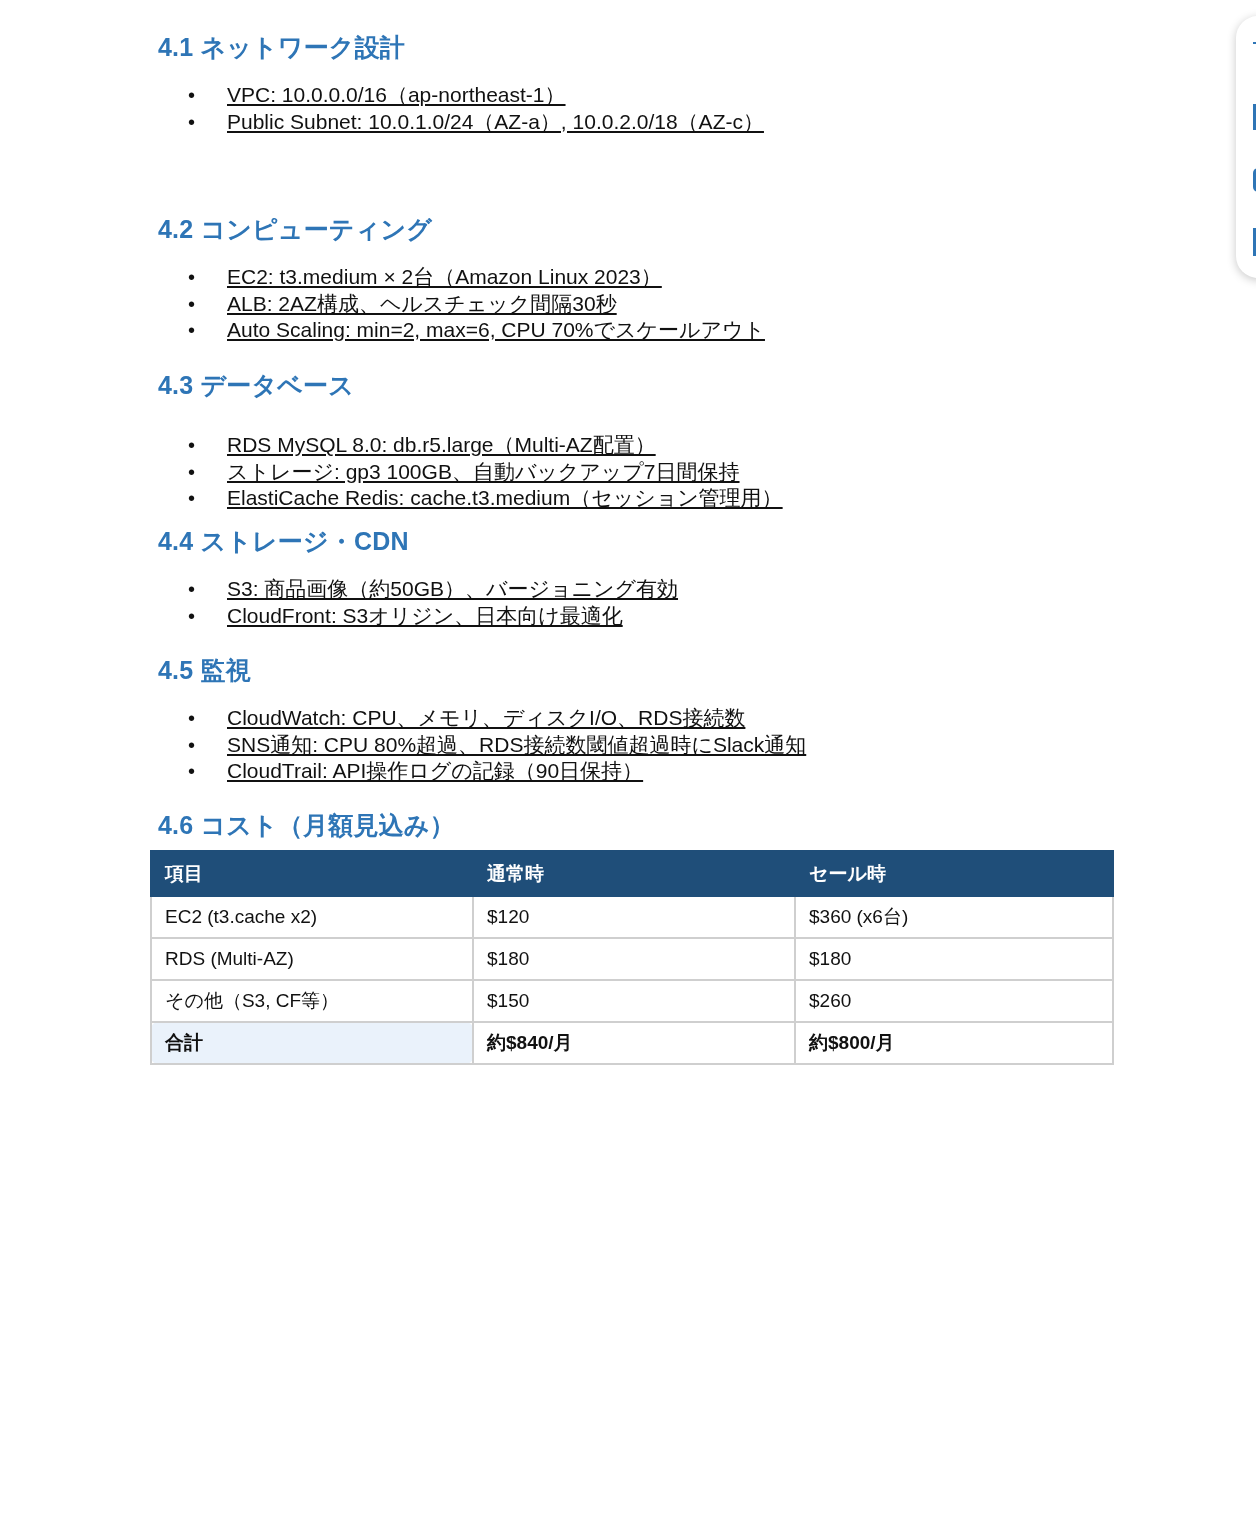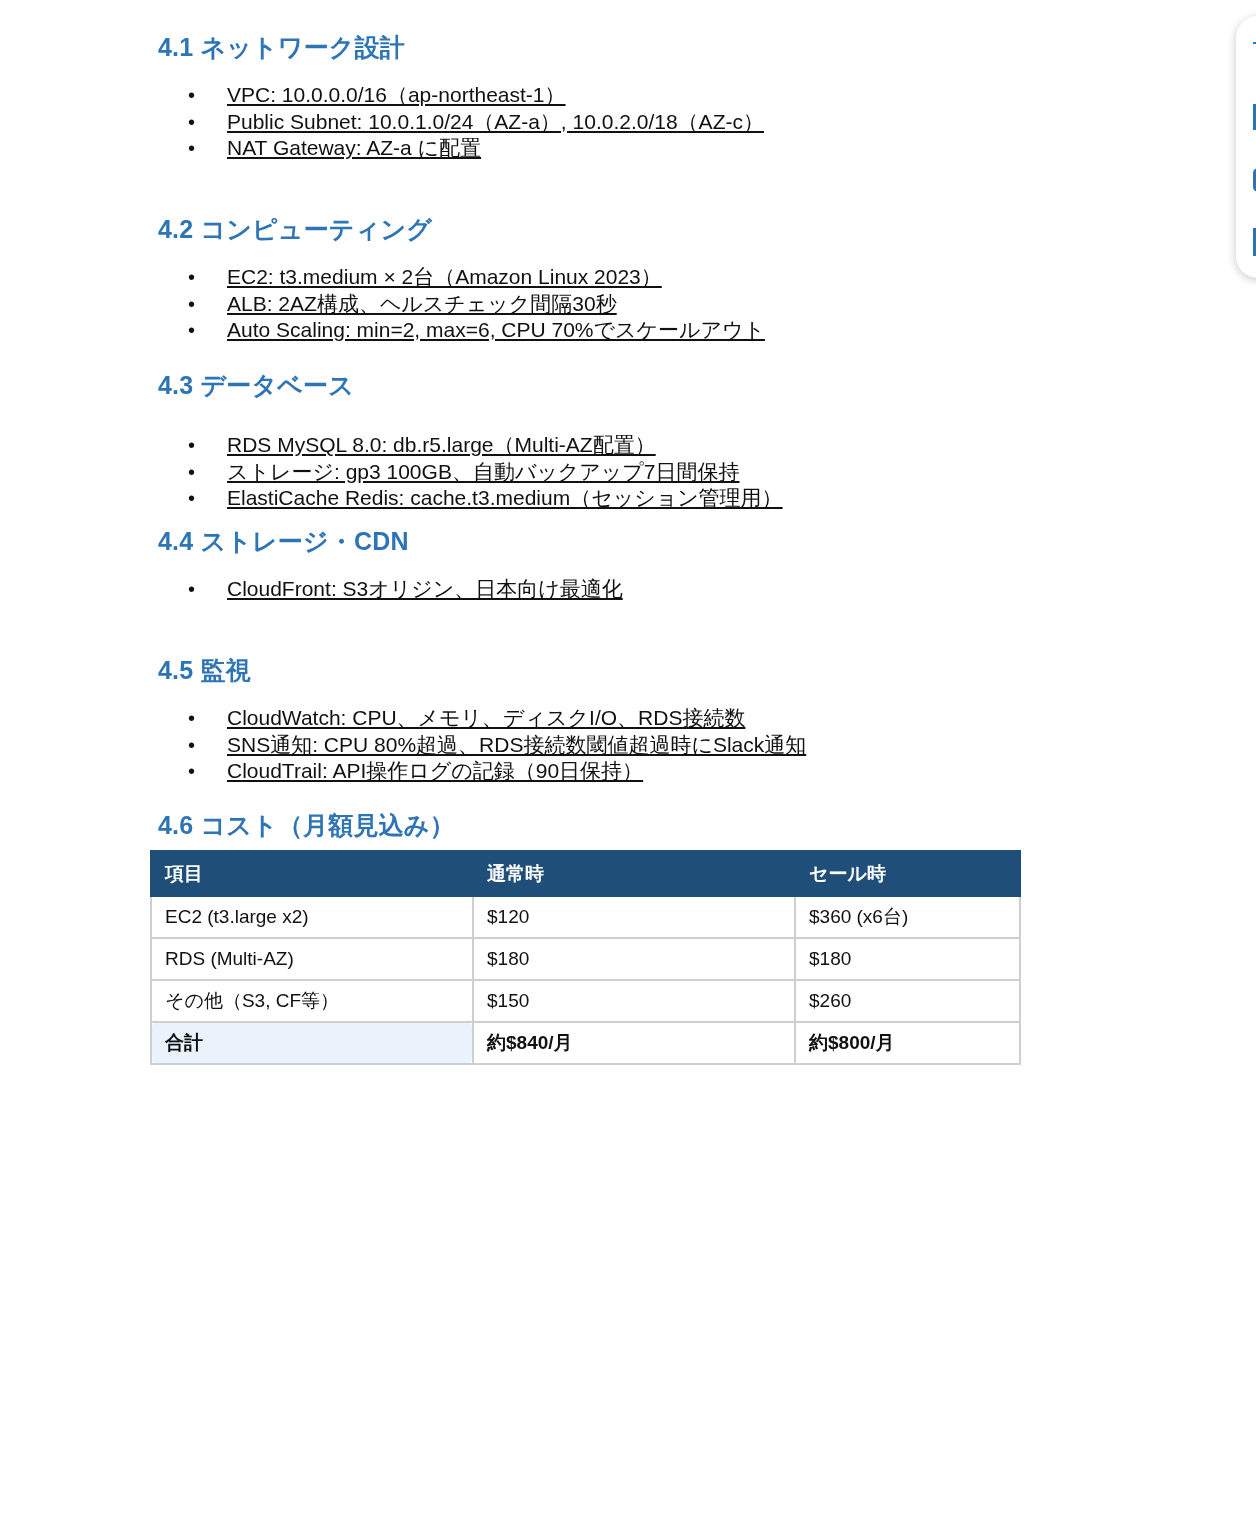--- a/index.html
+++ b/index.html
@@ -21,21 +21,21 @@
   }
   li::before {
     content: "\2022"; position: absolute; left: 38px; top: 0; font-size: 20px;
   }
   .sec { position: absolute; left: 0; }
   .caret {
     display: inline-block; width: 2.5px; height: 23px; background: #111;
     vertical-align: -4px; margin-left: 8px;
   }
   table {
-    position: absolute; left: 0; top: 850px; width: 871px;
+    position: absolute; left: 0; top: 850px; width: 964px;
     border-collapse: collapse; font-size: 19px;
   }
   th {
     background: #1f4e79; color: #ffffff; text-align: left; font-weight: bold;
     height: 43px; padding: 0 13px; border: 2px solid #1f4e79;
   }
   td {
     height: 40px; padding: 0 13px; border: 2px solid #cfcfcf; text-align: left;
   }
   tr.total td { font-weight: bold; border-radius: 7px; }
@@ -51,21 +51,20 @@
 </head>
 <body>
 
 <div class="doc">
 
   <div class="sec" style="top:24px;">
     <h2>4.1 ネットワーク設計</h2>
     <ul style="margin-top:20px;">
       <li><span>VPC: 10.0.0.0/16（ap-northeast-1）</span></li>
       <li><span>Public Subnet: 10.0.1.0/24（AZ-a）, 10.0.2.0/18（AZ-c）</span></li>
-      <li><span>NAT Gateway: AZ-a に配置</span></li>
     </ul>
   </div>
 
   <div class="sec" style="top:206px;">
     <h2>4.2 コンピューティング</h2>
     <ul style="margin-top:20px;">
       <li>EC2: t3.medium × 2台（Amazon Linux 2023）</li>
       <li>ALB: 2AZ構成、ヘルスチェック間隔30秒</li>
       <li>Auto Scaling: min=2, max=6, CPU 70%でスケールアウト</li>
     </ul>
@@ -76,20 +75,21 @@
     <ul style="margin-top:32px;">
       <li>RDS MySQL 8.0: db.r5.large（Multi-AZ配置）</li>
       <li>ストレージ: gp3 100GB、自動バックアップ7日間保持</li>
       <li>ElastiCache Redis: cache.t3.medium（セッション管理用）</li>
     </ul>
   </div>
 
   <div class="sec" style="top:518px;">
     <h2>4.4 ストレージ・CDN</h2>
     <ul style="margin-top:20px;">
+      <li>S3: 商品画像（約50GB）、バージョニング有効</li>
       <li>CloudFront: S3オリジン、日本向け最適化</li>
     </ul>
   </div>
 
   <div class="sec" style="top:647px;">
     <h2>4.5 監視</h2>
     <ul style="margin-top:20px;">
       <li>CloudWatch: CPU、メモリ、ディスクI/O、RDS接続数</li>
       <li>SNS通知: CPU 80%超過、RDS接続数閾値超過時にSlack通知</li>
       <li>CloudTrail: API操作ログの記録（90日保持）</li>
@@ -103,21 +103,21 @@
   <table>
     <thead>
       <tr>
         <th class="col1">項目</th>
         <th class="col2">通常時</th>
         <th>セール時</th>
       </tr>
     </thead>
     <tbody>
       <tr>
-        <td>EC2 (t3.large x2)</td>
+        <td>EC2 (t3.cache x2)</td>
         <td>$120</td>
         <td>$360 (x6台)</td>
       </tr>
       <tr>
         <td>RDS (Multi-AZ)</td>
         <td>$180</td>
         <td>$180</td>
       </tr>
       <tr>
         <td>その他（S3, CF等）</td>

